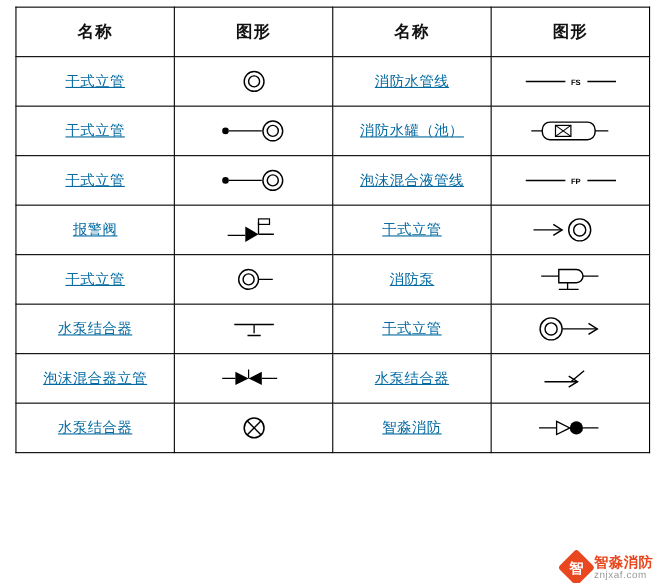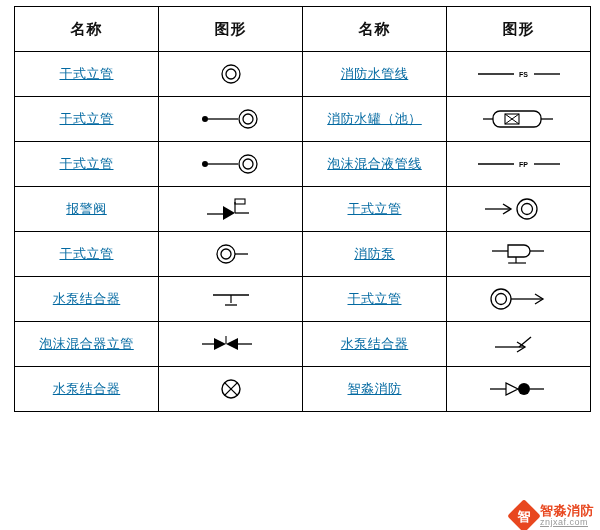--- a/index.html
+++ b/index.html
@@ -84,21 +84,20 @@
   .wm-title {
     color: #e8471f;
     font-size: 13px;
     font-weight: bold;
     letter-spacing: 0.5px;
   }
   .wm-sub {
     color: #9a9a9a;
     font-size: 9px;
     letter-spacing: 0.5px;
-    text-decoration: underline;
   }
 </style>
 </head>
 <body>
 
 <table id="symbol-table">
   <thead>
     <tr>
       <th class="hdr col-name">名称</th>
       <th class="hdr col-sym">图形</th>

